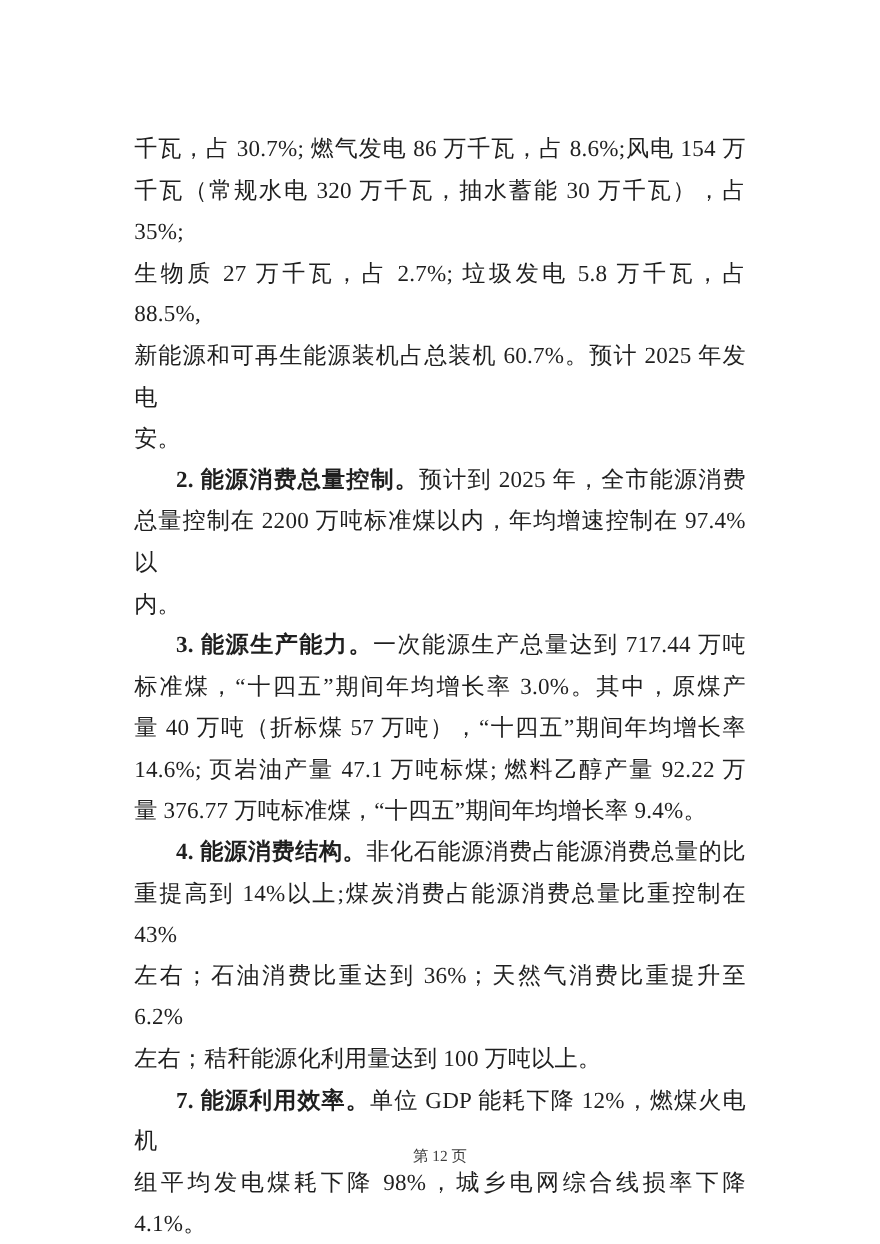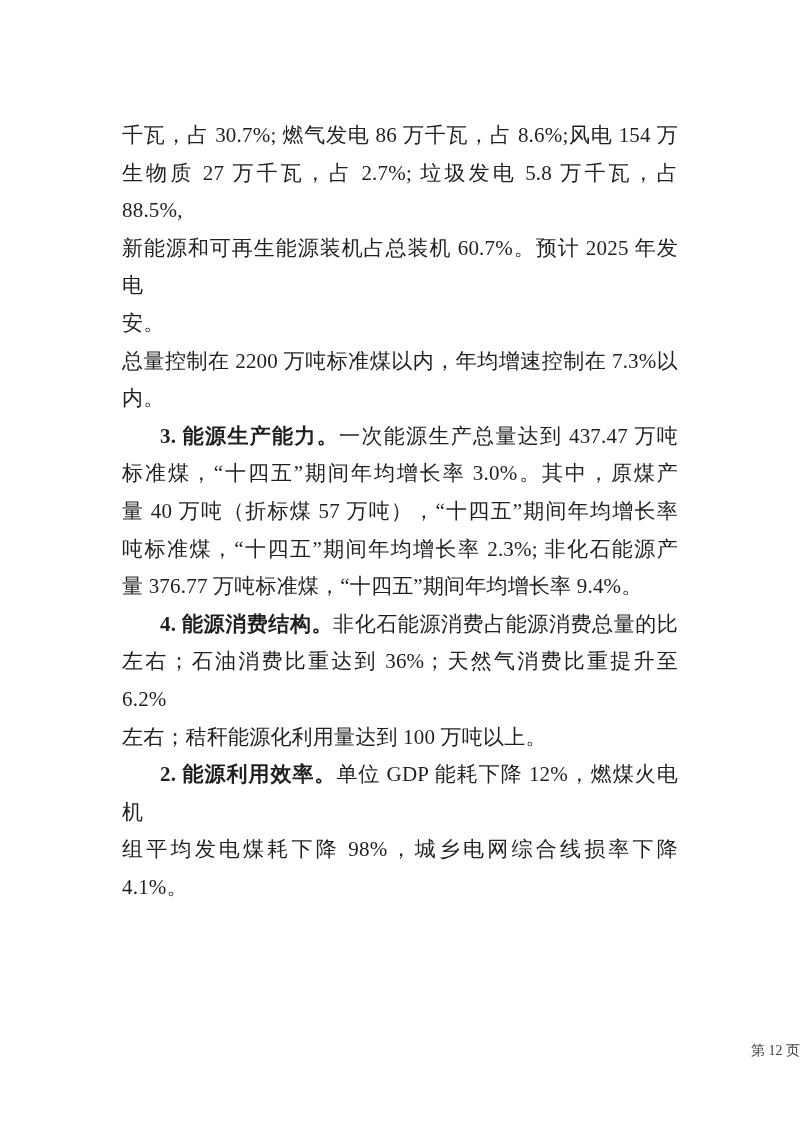--- a/index.html
+++ b/index.html
@@ -40,59 +40,62 @@
     text-indent: 38px;
   }
   .b {
     font-weight: bold;
   }
   .footer {
     position: absolute;
     top: 1042px;
     left: 0;
     width: 100%;
-    text-align: right;
+    text-align: center;
     font-size: 14px;
     color: #3d3d3d;
     font-family: "Liberation Serif", "DejaVu Serif", serif;
   }
 </style>
 </head>
 <body>
 
 <div class="page">
   <div class="content">
 
     <div class="para">
       <div class="line">千瓦，占 30.7%; 燃气发电 86 万千瓦，占 8.6%;风电 154 万</div>
+      <div class="line">千瓦（常规水电 320 万千瓦，抽水蓄能 30 万千瓦），占 35%;</div>
       <div class="line">生物质 27 万千瓦，占 2.7%; 垃圾发电 5.8 万千瓦，占 88.5%,</div>
       <div class="line">新能源和可再生能源装机占总装机 60.7%。预计 2025 年发电</div>
       <div class="line end">安。</div>
     </div>
 
     <div class="para">
-      <div class="line">总量控制在 2200 万吨标准煤以内，年均增速控制在 7.3%以</div>
+      <div class="line ind"><span class="b">2. 能源消费总量控制。</span><span>预计到 2025 年，全市能源消费</span></div>
+      <div class="line">总量控制在 2200 万吨标准煤以内，年均增速控制在 97.4%以</div>
       <div class="line end">内。</div>
     </div>
 
     <div class="para">
-      <div class="line ind"><span class="b">3. 能源生产能力。</span><span>一次能源生产总量达到 437.47 万吨</span></div>
+      <div class="line ind"><span class="b">3. 能源生产能力。</span><span>一次能源生产总量达到 717.44 万吨</span></div>
       <div class="line">标准煤，“十四五”期间年均增长率 3.0%。其中，原煤产</div>
       <div class="line">量 40 万吨（折标煤 57 万吨），“十四五”期间年均增长率</div>
-      <div class="line">吨标准煤，“十四五”期间年均增长率 2.3%; 非化石能源产</div>
+      <div class="line">14.6%; 页岩油产量 47.1 万吨标煤; 燃料乙醇产量 92.22 万</div>
       <div class="line end">量 376.77 万吨标准煤，“十四五”期间年均增长率 9.4%。</div>
     </div>
 
     <div class="para">
       <div class="line ind"><span class="b">4. 能源消费结构。</span><span>非化石能源消费占能源消费总量的比</span></div>
+      <div class="line">重提高到 14%以上;煤炭消费占能源消费总量比重控制在 43%</div>
       <div class="line">左右；石油消费比重达到 36%；天然气消费比重提升至 6.2%</div>
       <div class="line end">左右；秸秆能源化利用量达到 100 万吨以上。</div>
     </div>
 
     <div class="para">
-      <div class="line ind"><span class="b">2. 能源利用效率。</span><span>单位 GDP 能耗下降 12%，燃煤火电机</span></div>
+      <div class="line ind"><span class="b">7. 能源利用效率。</span><span>单位 GDP 能耗下降 12%，燃煤火电机</span></div>
       <div class="line end">组平均发电煤耗下降 98%，城乡电网综合线损率下降 4.1%。</div>
     </div>
 
   </div>
 
   <div class="footer">第 12 页</div>
 </div>
 
 </body></html>

